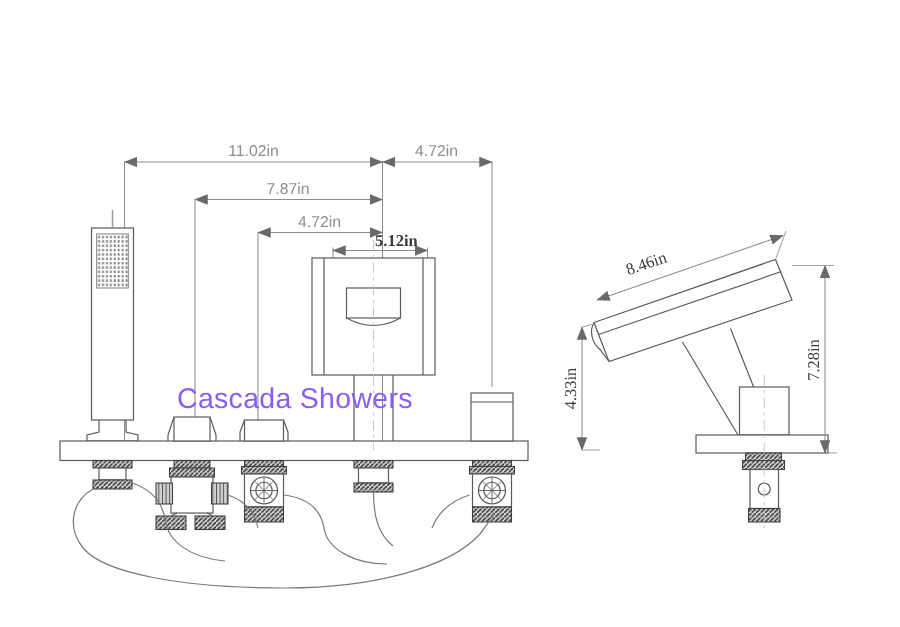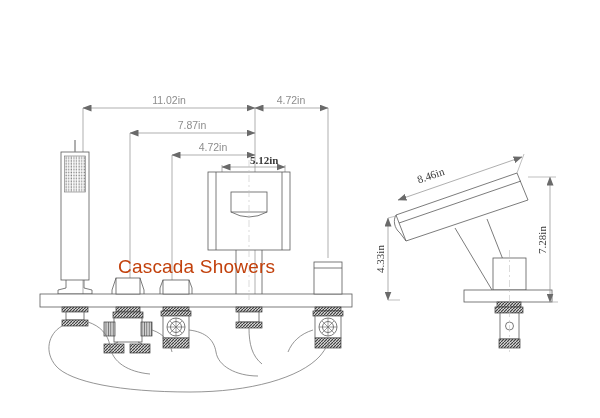--- a/index.html
+++ b/index.html
@@ -206,15 +206,15 @@
     </g>
 
     <g font-family="Liberation Serif, serif" fill="#3a3a3a">
       <text x="432" y="179" font-size="11" text-anchor="middle" transform="rotate(-19 432 179)">8.46in</text>
       <text x="546" y="240" font-size="11" text-anchor="middle" transform="rotate(-90 546 240)">7.28in</text>
       <text x="384" y="259" font-size="11" text-anchor="middle" transform="rotate(-90 384 259)">4.33in</text>
     </g>
 
   </svg>
 
-  <div class="watermark" style="color: #c2410c;">Cascada Showers</div>
+  <div class="watermark" style="color: #8b5cf6;">Cascada Showers</div>
 
 </div>
 
 </body></html>

